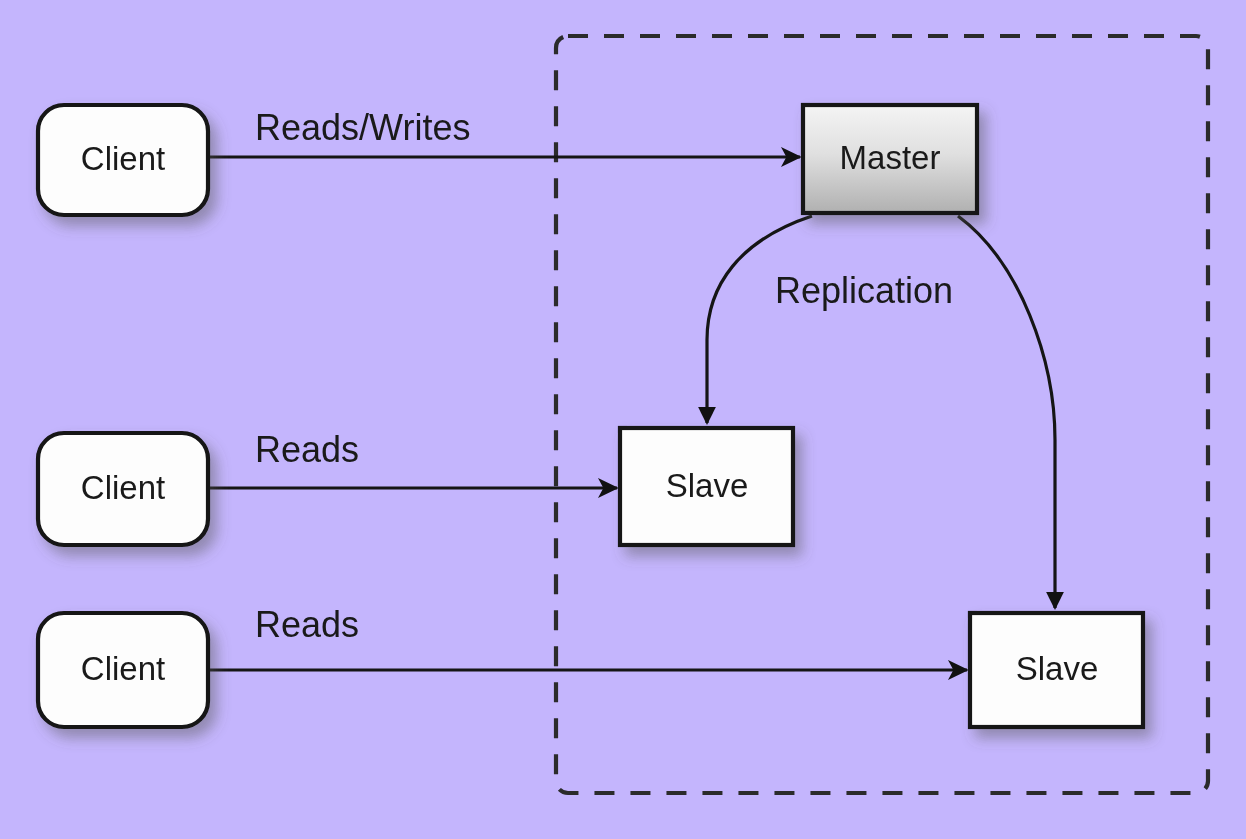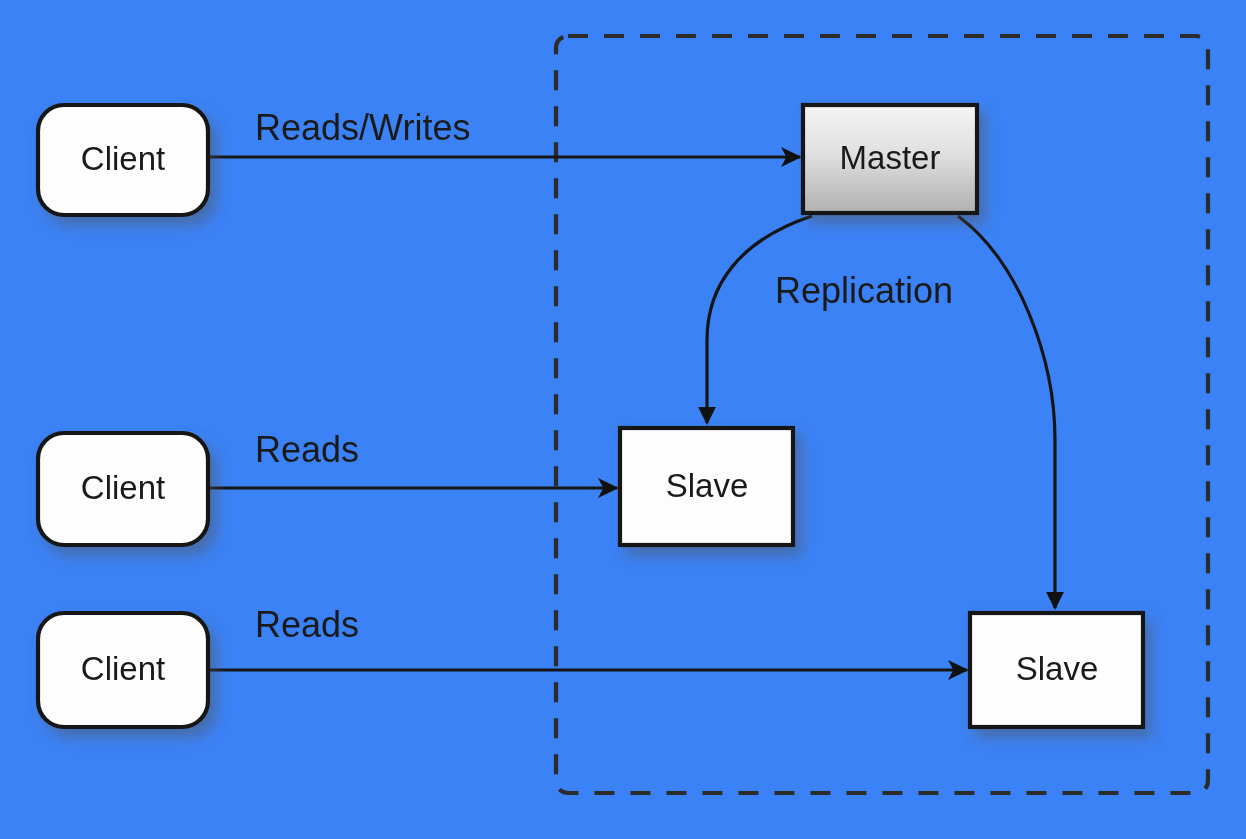--- a/index.html
+++ b/index.html
@@ -4,21 +4,21 @@
 <style>
   html, body {
     margin: 0;
     padding: 0;
     background: #ffffff;
   }
   #canvas {
     position: relative;
     width: 1246px;
     height: 839px;
-    background: #3b82f6;
+    background: #c4b5fd;
     overflow: hidden;
     font-family: "Liberation Sans", sans-serif;
   }
   #diagram-svg {
     position: absolute;
     left: 0;
     top: 0;
     width: 1246px;
     height: 839px;
   }

